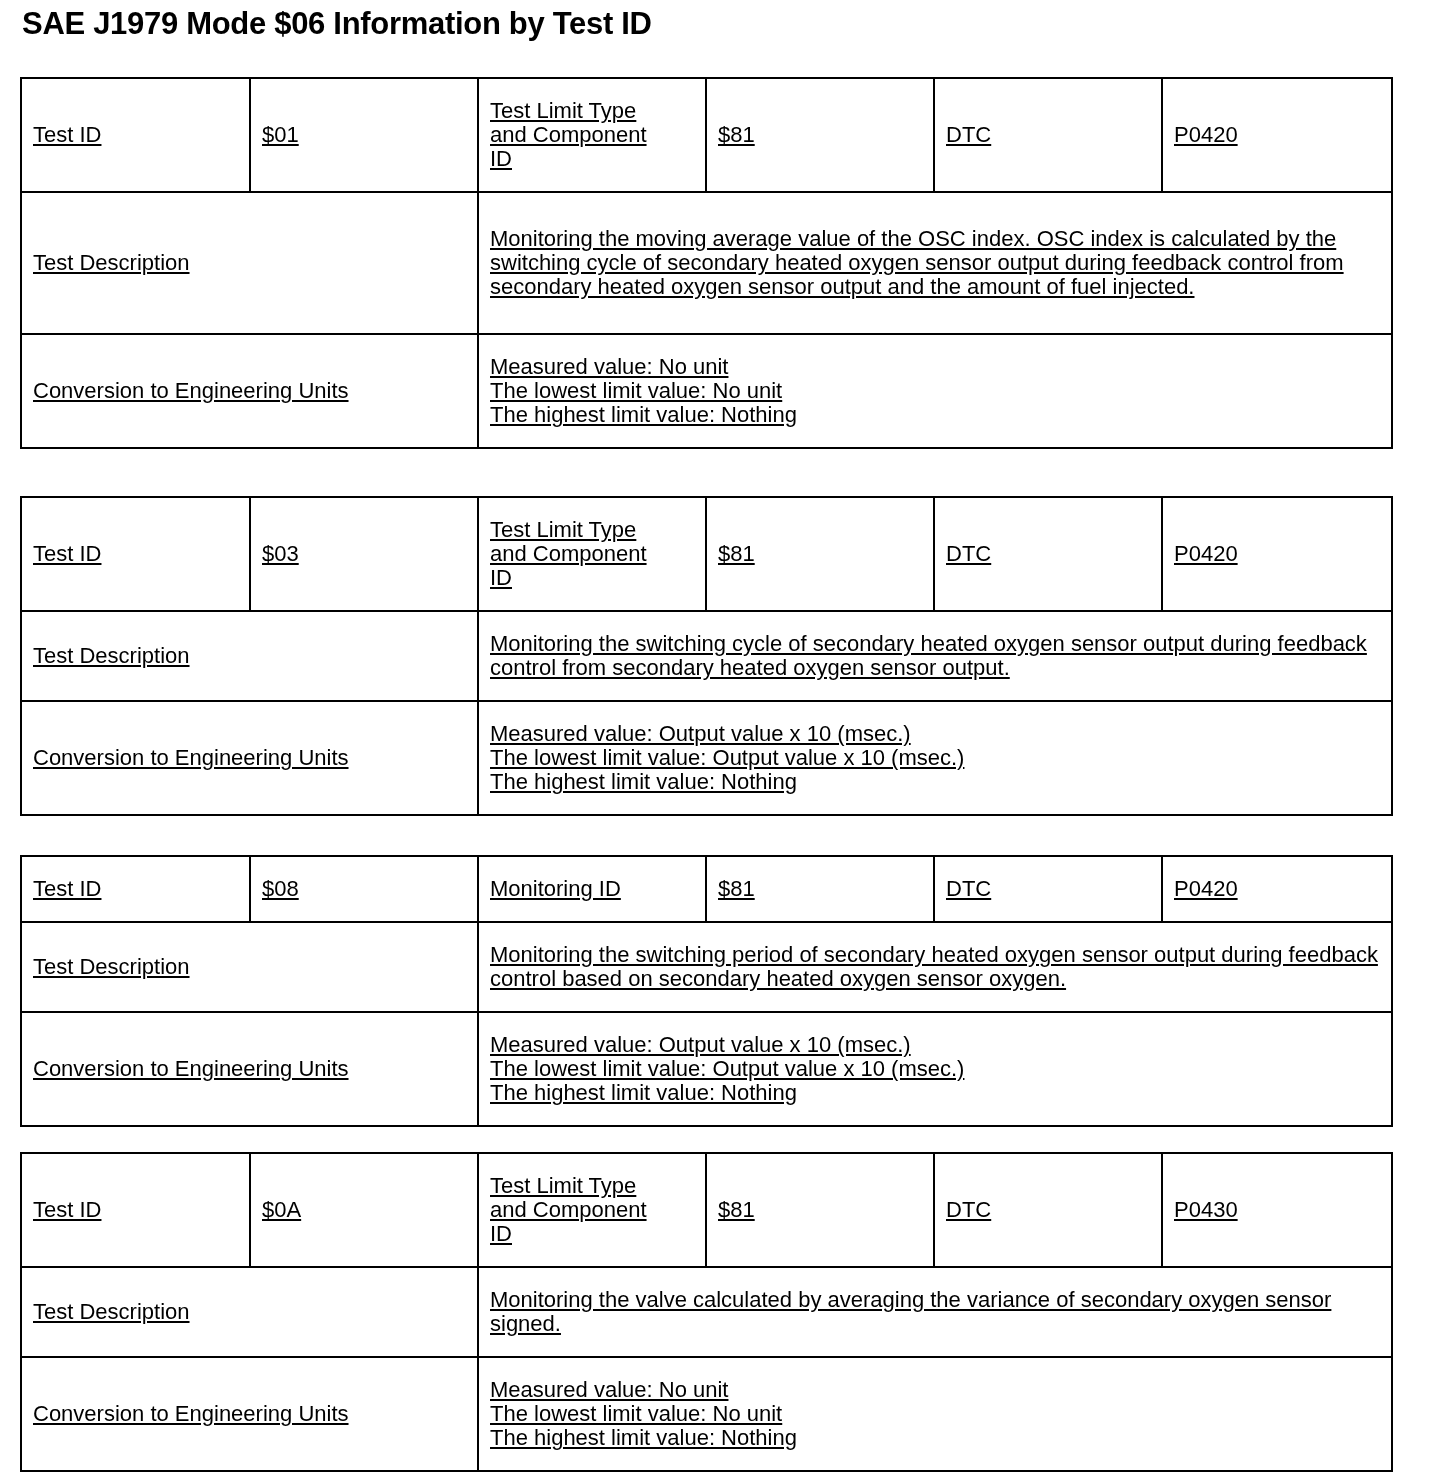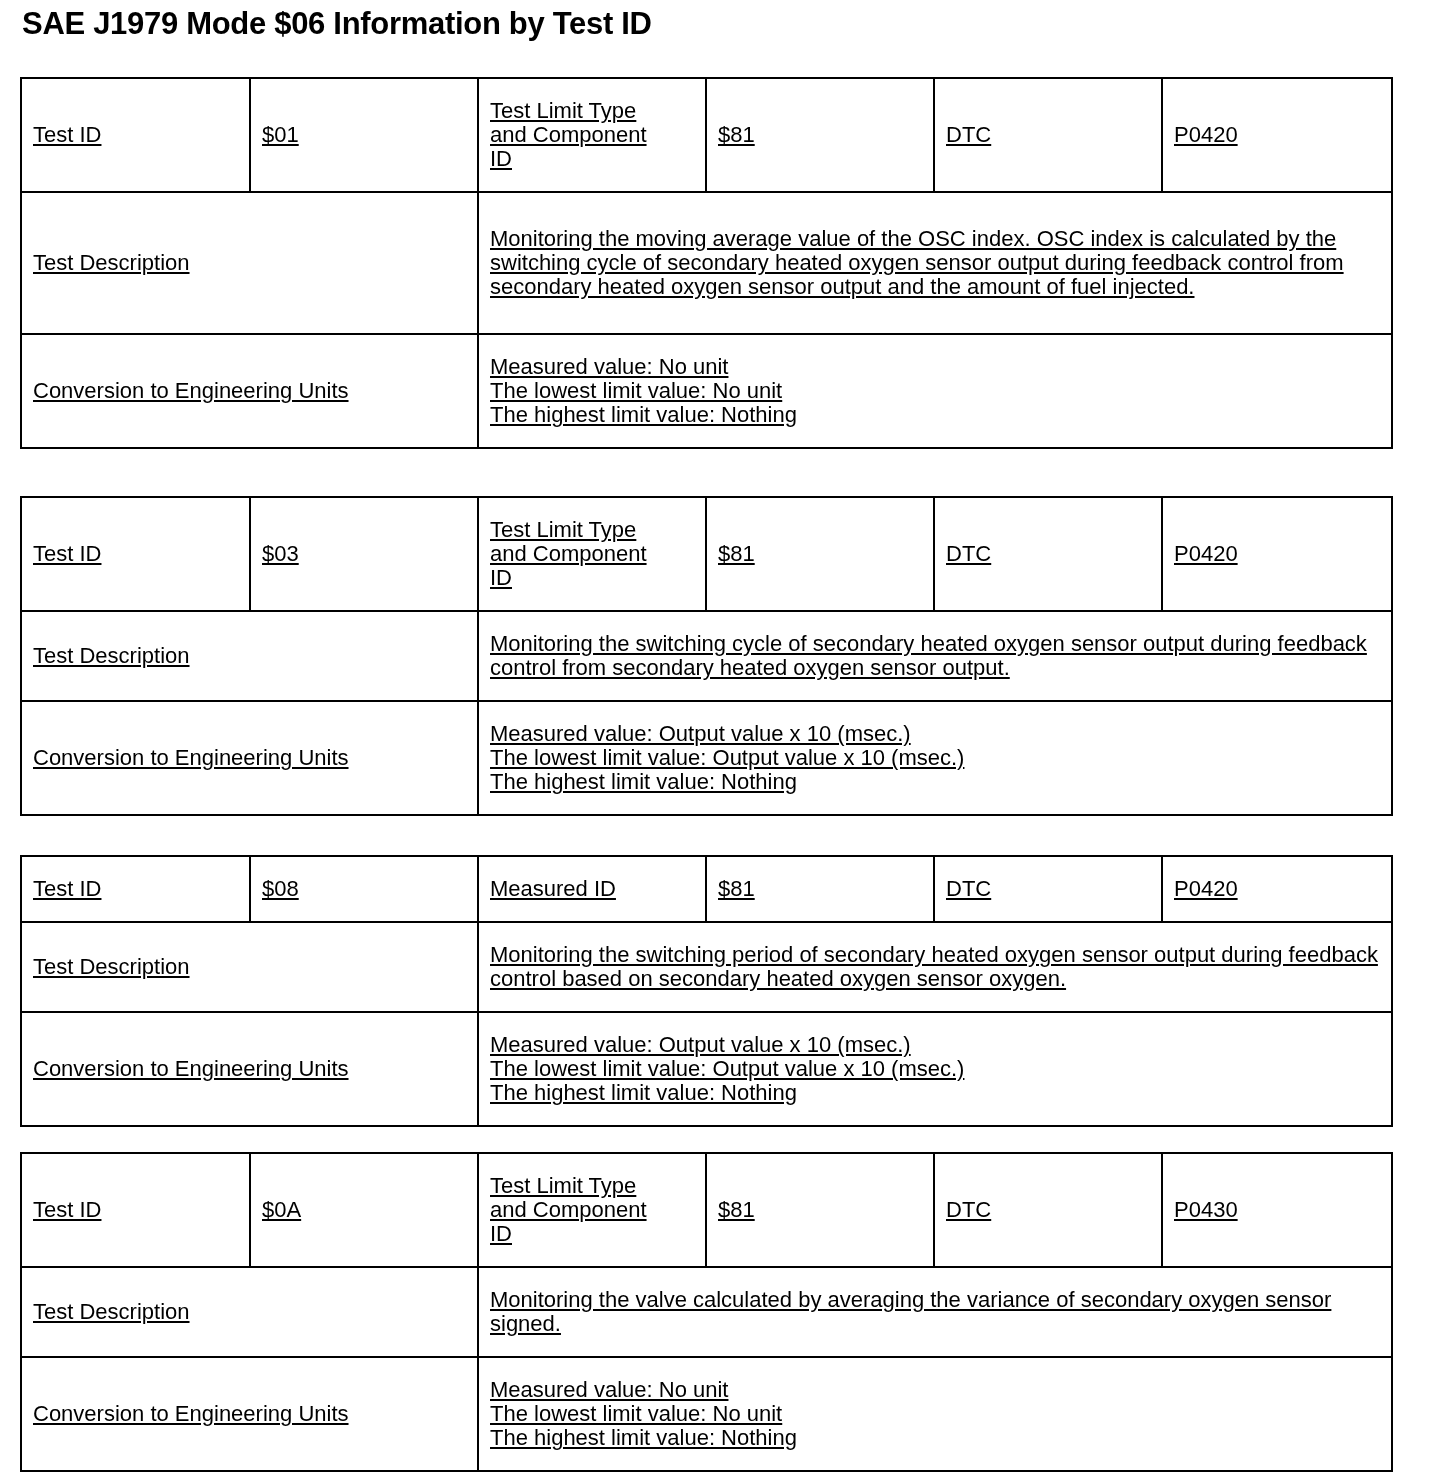--- a/index.html
+++ b/index.html
@@ -104,21 +104,21 @@
       <col style="width:228px">
       <col style="width:228px">
       <col style="width:228px">
       <col style="width:228px">
       <col style="width:230px">
     </colgroup>
   <tbody>
       <tr style="height:51px;">
     <td>Test ID</td>
     <td>$08</td>
-    <td class="ml">Measured ID</td>
+    <td class="ml">Monitoring ID</td>
     <td>$81</td>
     <td>DTC</td>
     <td>P0420</td>
   </tr>
   <tr style="height:80px;">
     <td colspan="2">Test Description</td>
     <td colspan="4">Monitoring the switching period of secondary heated oxygen sensor output during feedback control based on secondary heated oxygen sensor oxygen.</td>
   </tr>
   <tr style="height:111px;">
     <td colspan="2">Conversion to Engineering Units</td>

